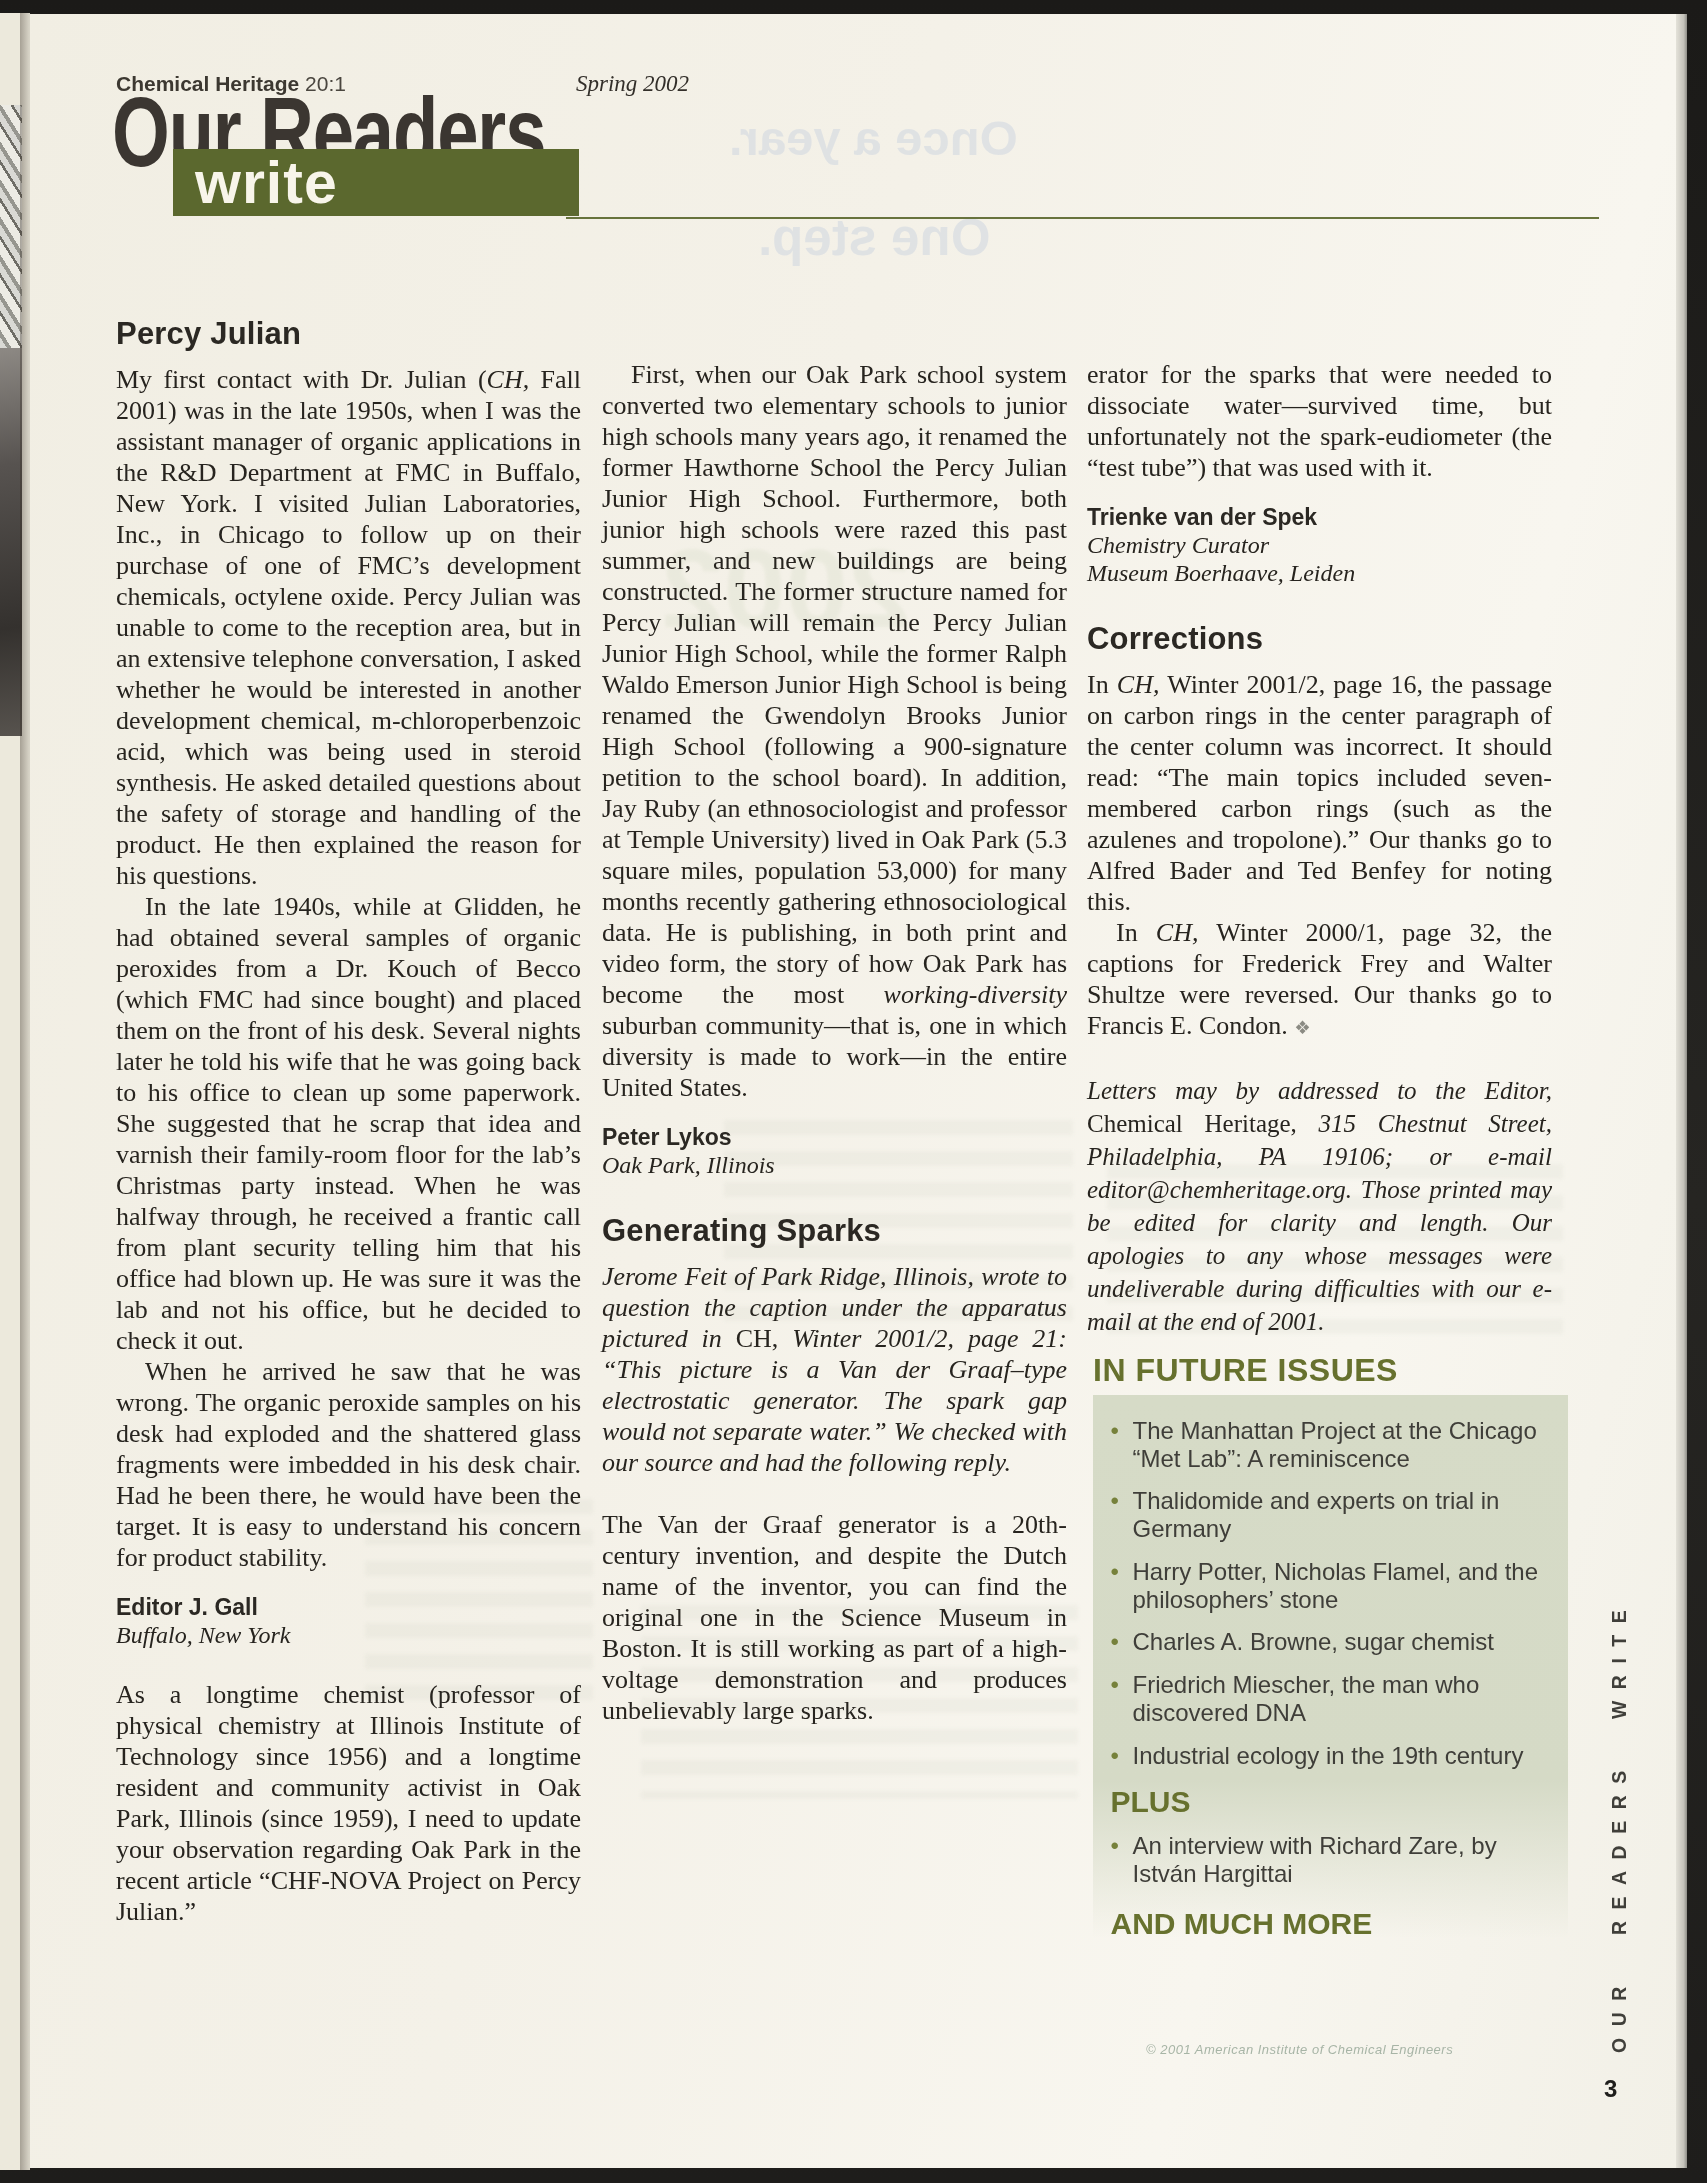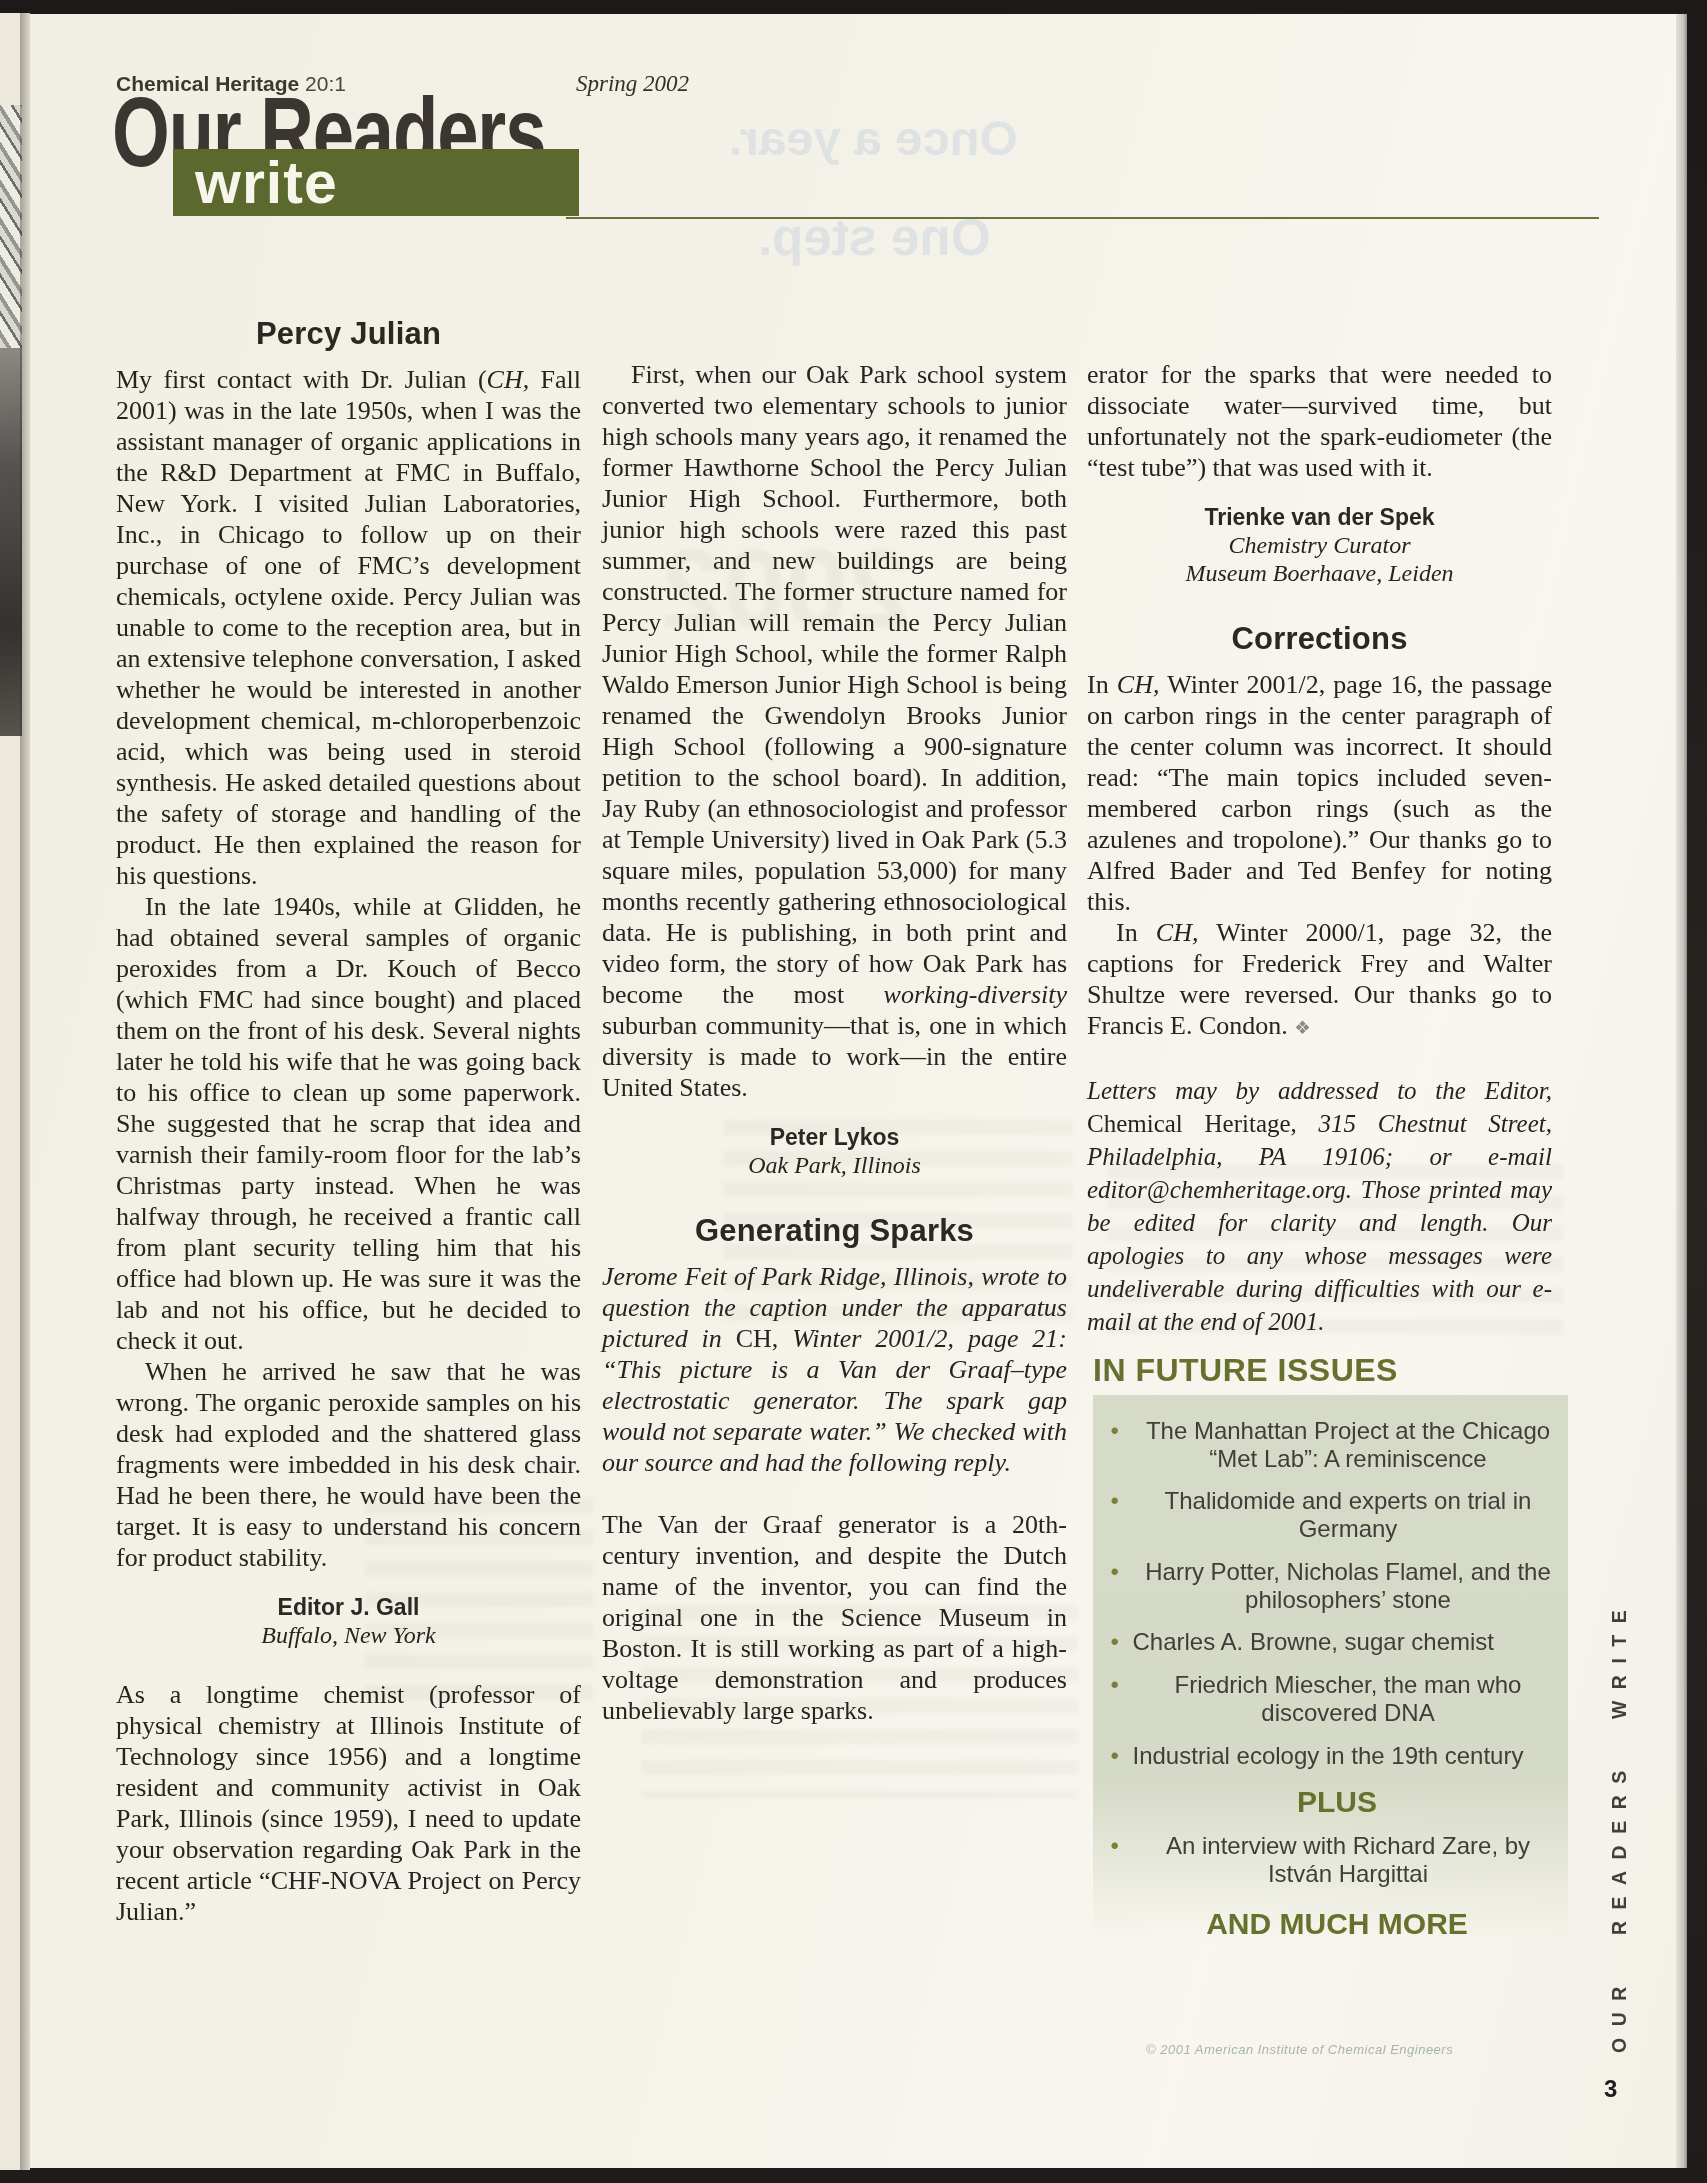--- a/index.html
+++ b/index.html
@@ -42,21 +42,21 @@
     font-size:112px;line-height:1;filter:blur(1.5px);white-space:nowrap;}
   .bleed{position:absolute;filter:blur(1.9px);opacity:.3;
     background:repeating-linear-gradient(180deg,rgba(150,162,140,.25) 0 14.6px,rgba(0,0,0,0) 14.6px 31px);}
   .copy-ghost{position:absolute;left:1116px;top:2028px;font-size:13px;color:#9fae9f;opacity:.9;
     letter-spacing:0.5px;filter:blur(0.3px);white-space:nowrap;font-style:italic;}
   
   .col{position:absolute;width:465px;color:#27241f;}
   .col-1{left:86px;top:304px;}
   .col-2{left:572px;top:345px;}
   .col-3{left:1057px;top:345px;}
-  .blk{margin:0;text-align:center;}
+  .blk{margin:0;}
   .h1{font:bold 31px/1 "Liberation Sans",sans-serif;letter-spacing:0.2px;color:#2b2823;margin:36px 0 15.5px;}
   .col .h1:first-child{margin-top:0;}
   .p,.pi{font:26px/31px "Liberation Serif",serif;text-align:justify;hyphens:auto;-webkit-hyphens:auto;}
   .pi{text-indent:29px;}
   .sig{font:bold 23px/27px "Liberation Sans",sans-serif;color:#2b2823;margin-top:21.3px;}
   .place{font:italic 24px/28px "Liberation Serif",serif;color:#27241f;}
   .place + .p{margin-top:30px;}
   .intro{font:italic 26px/31px "Liberation Serif",serif;text-align:justify;hyphens:auto;}
   .intro + .p{margin-top:31px;}
   .note{font:italic 25px/33px "Liberation Serif",serif;margin-top:30px;text-align:justify;}

